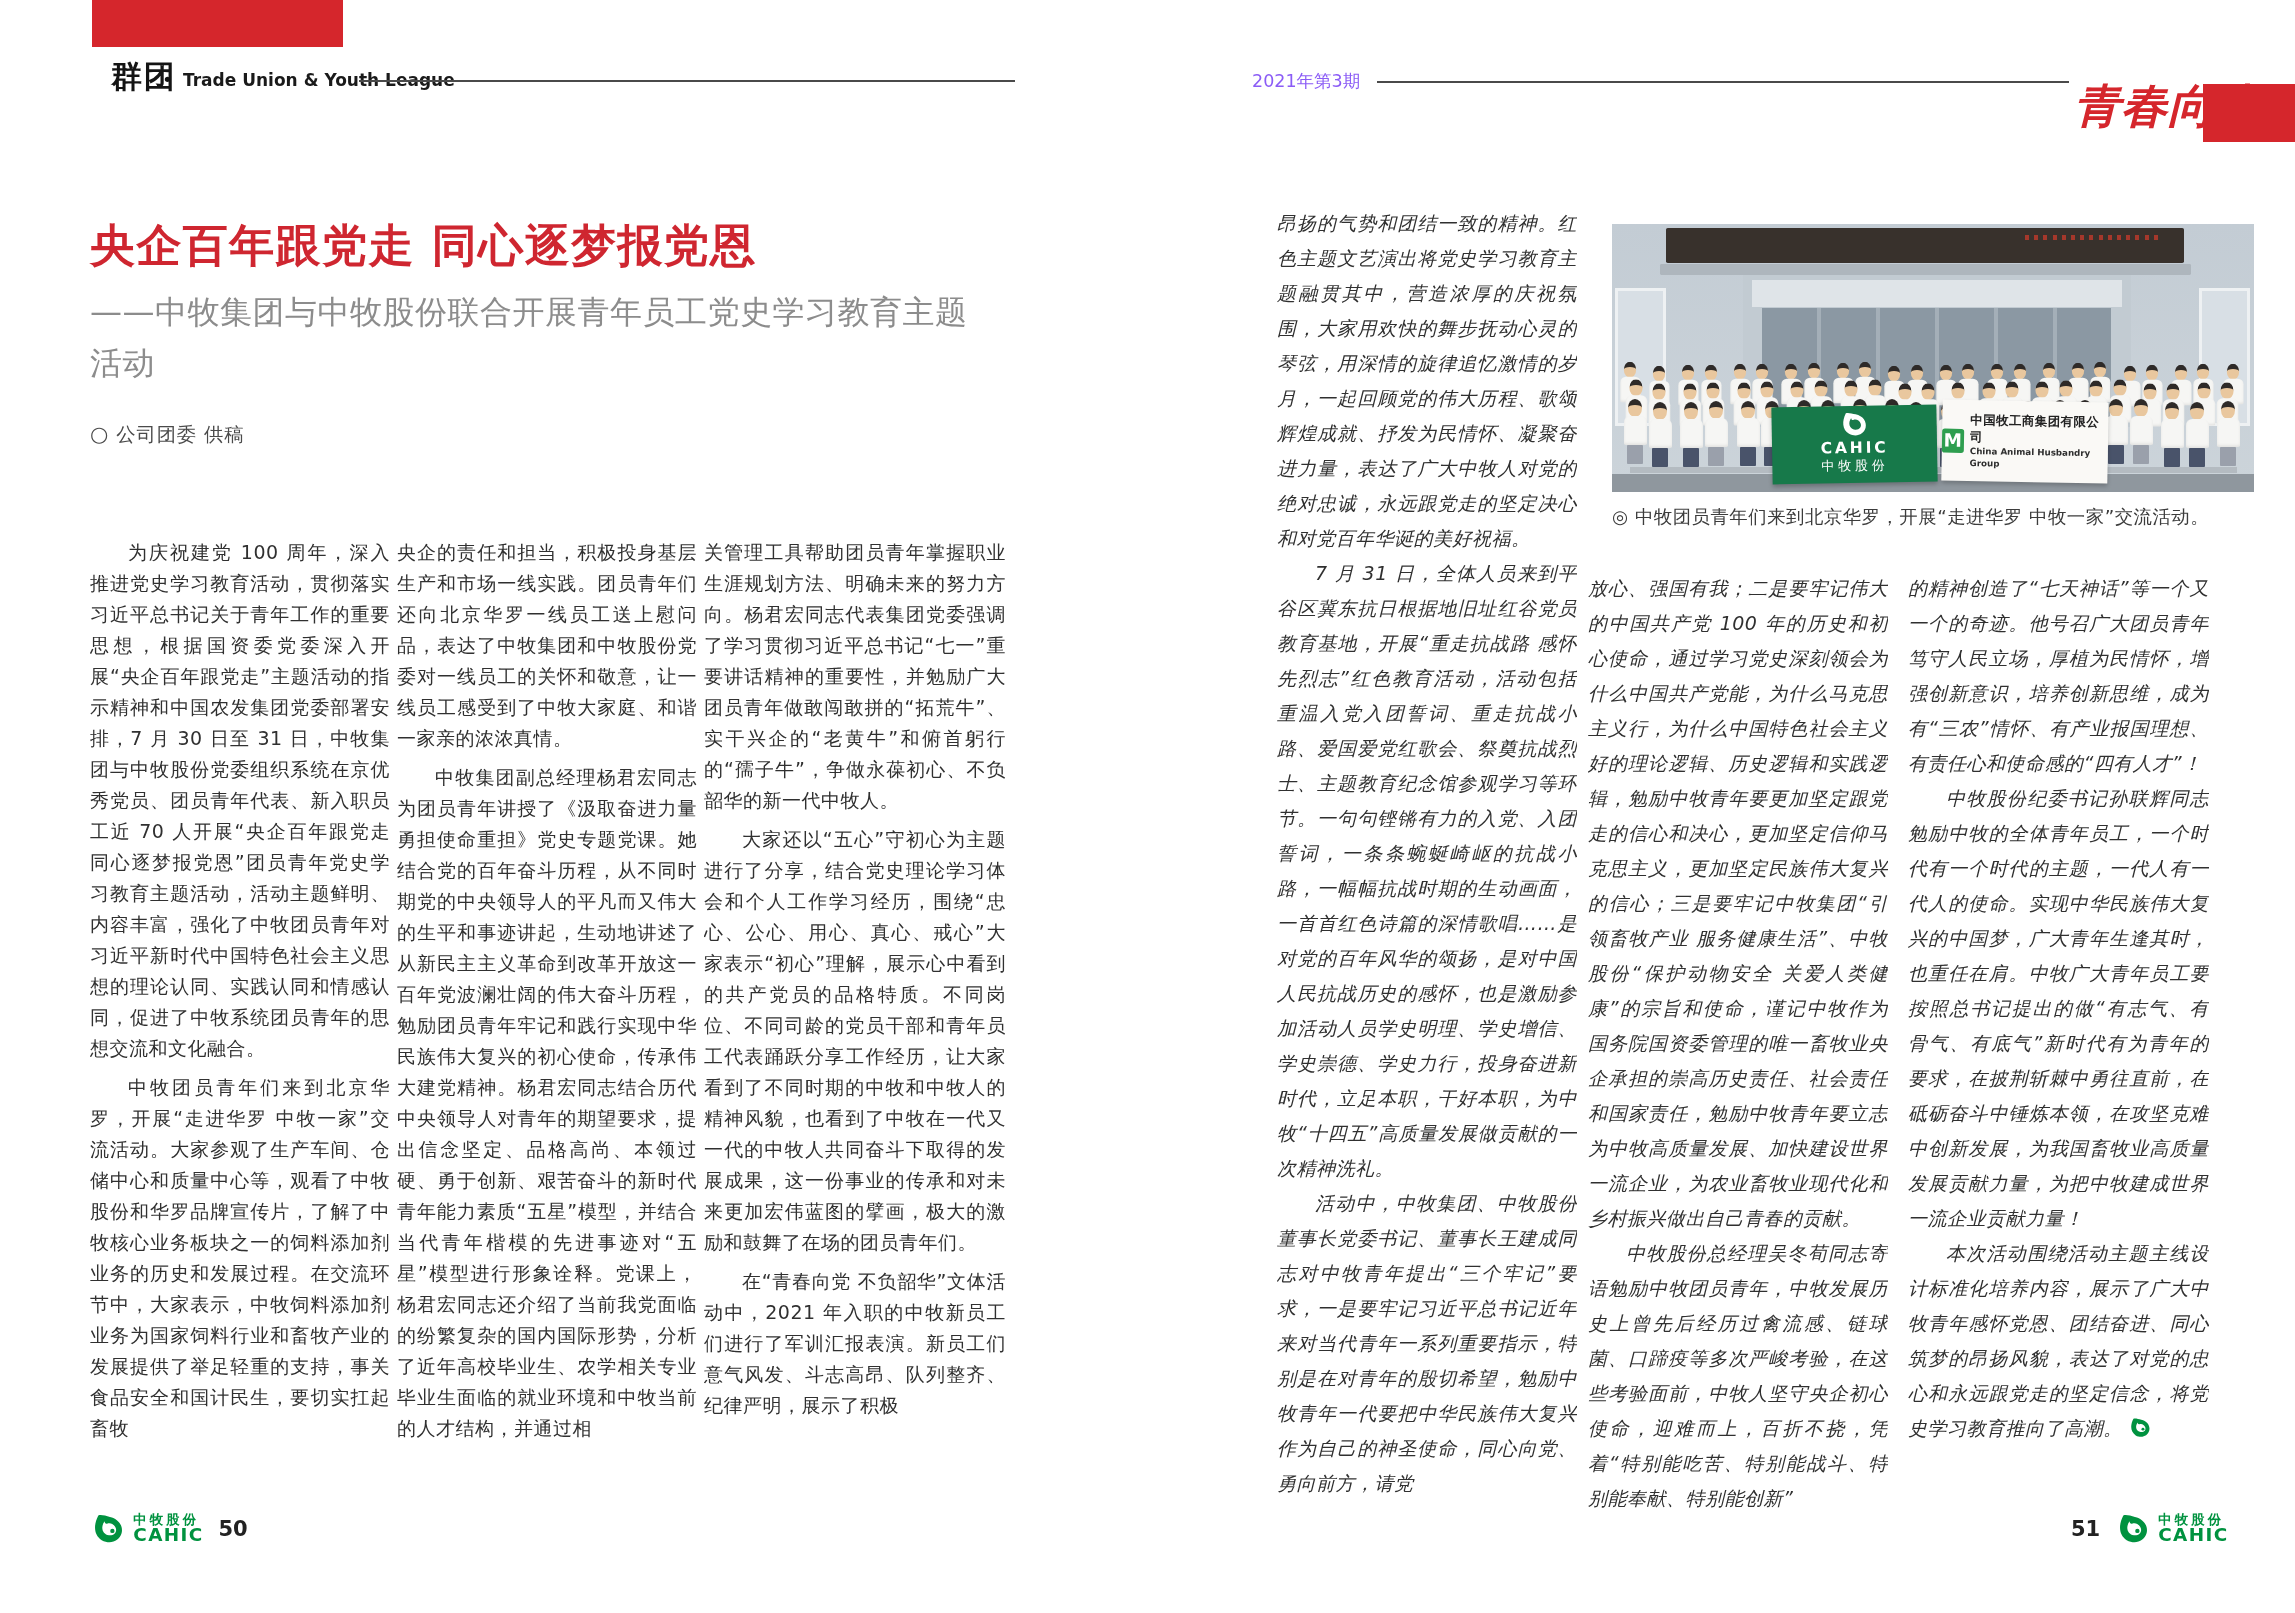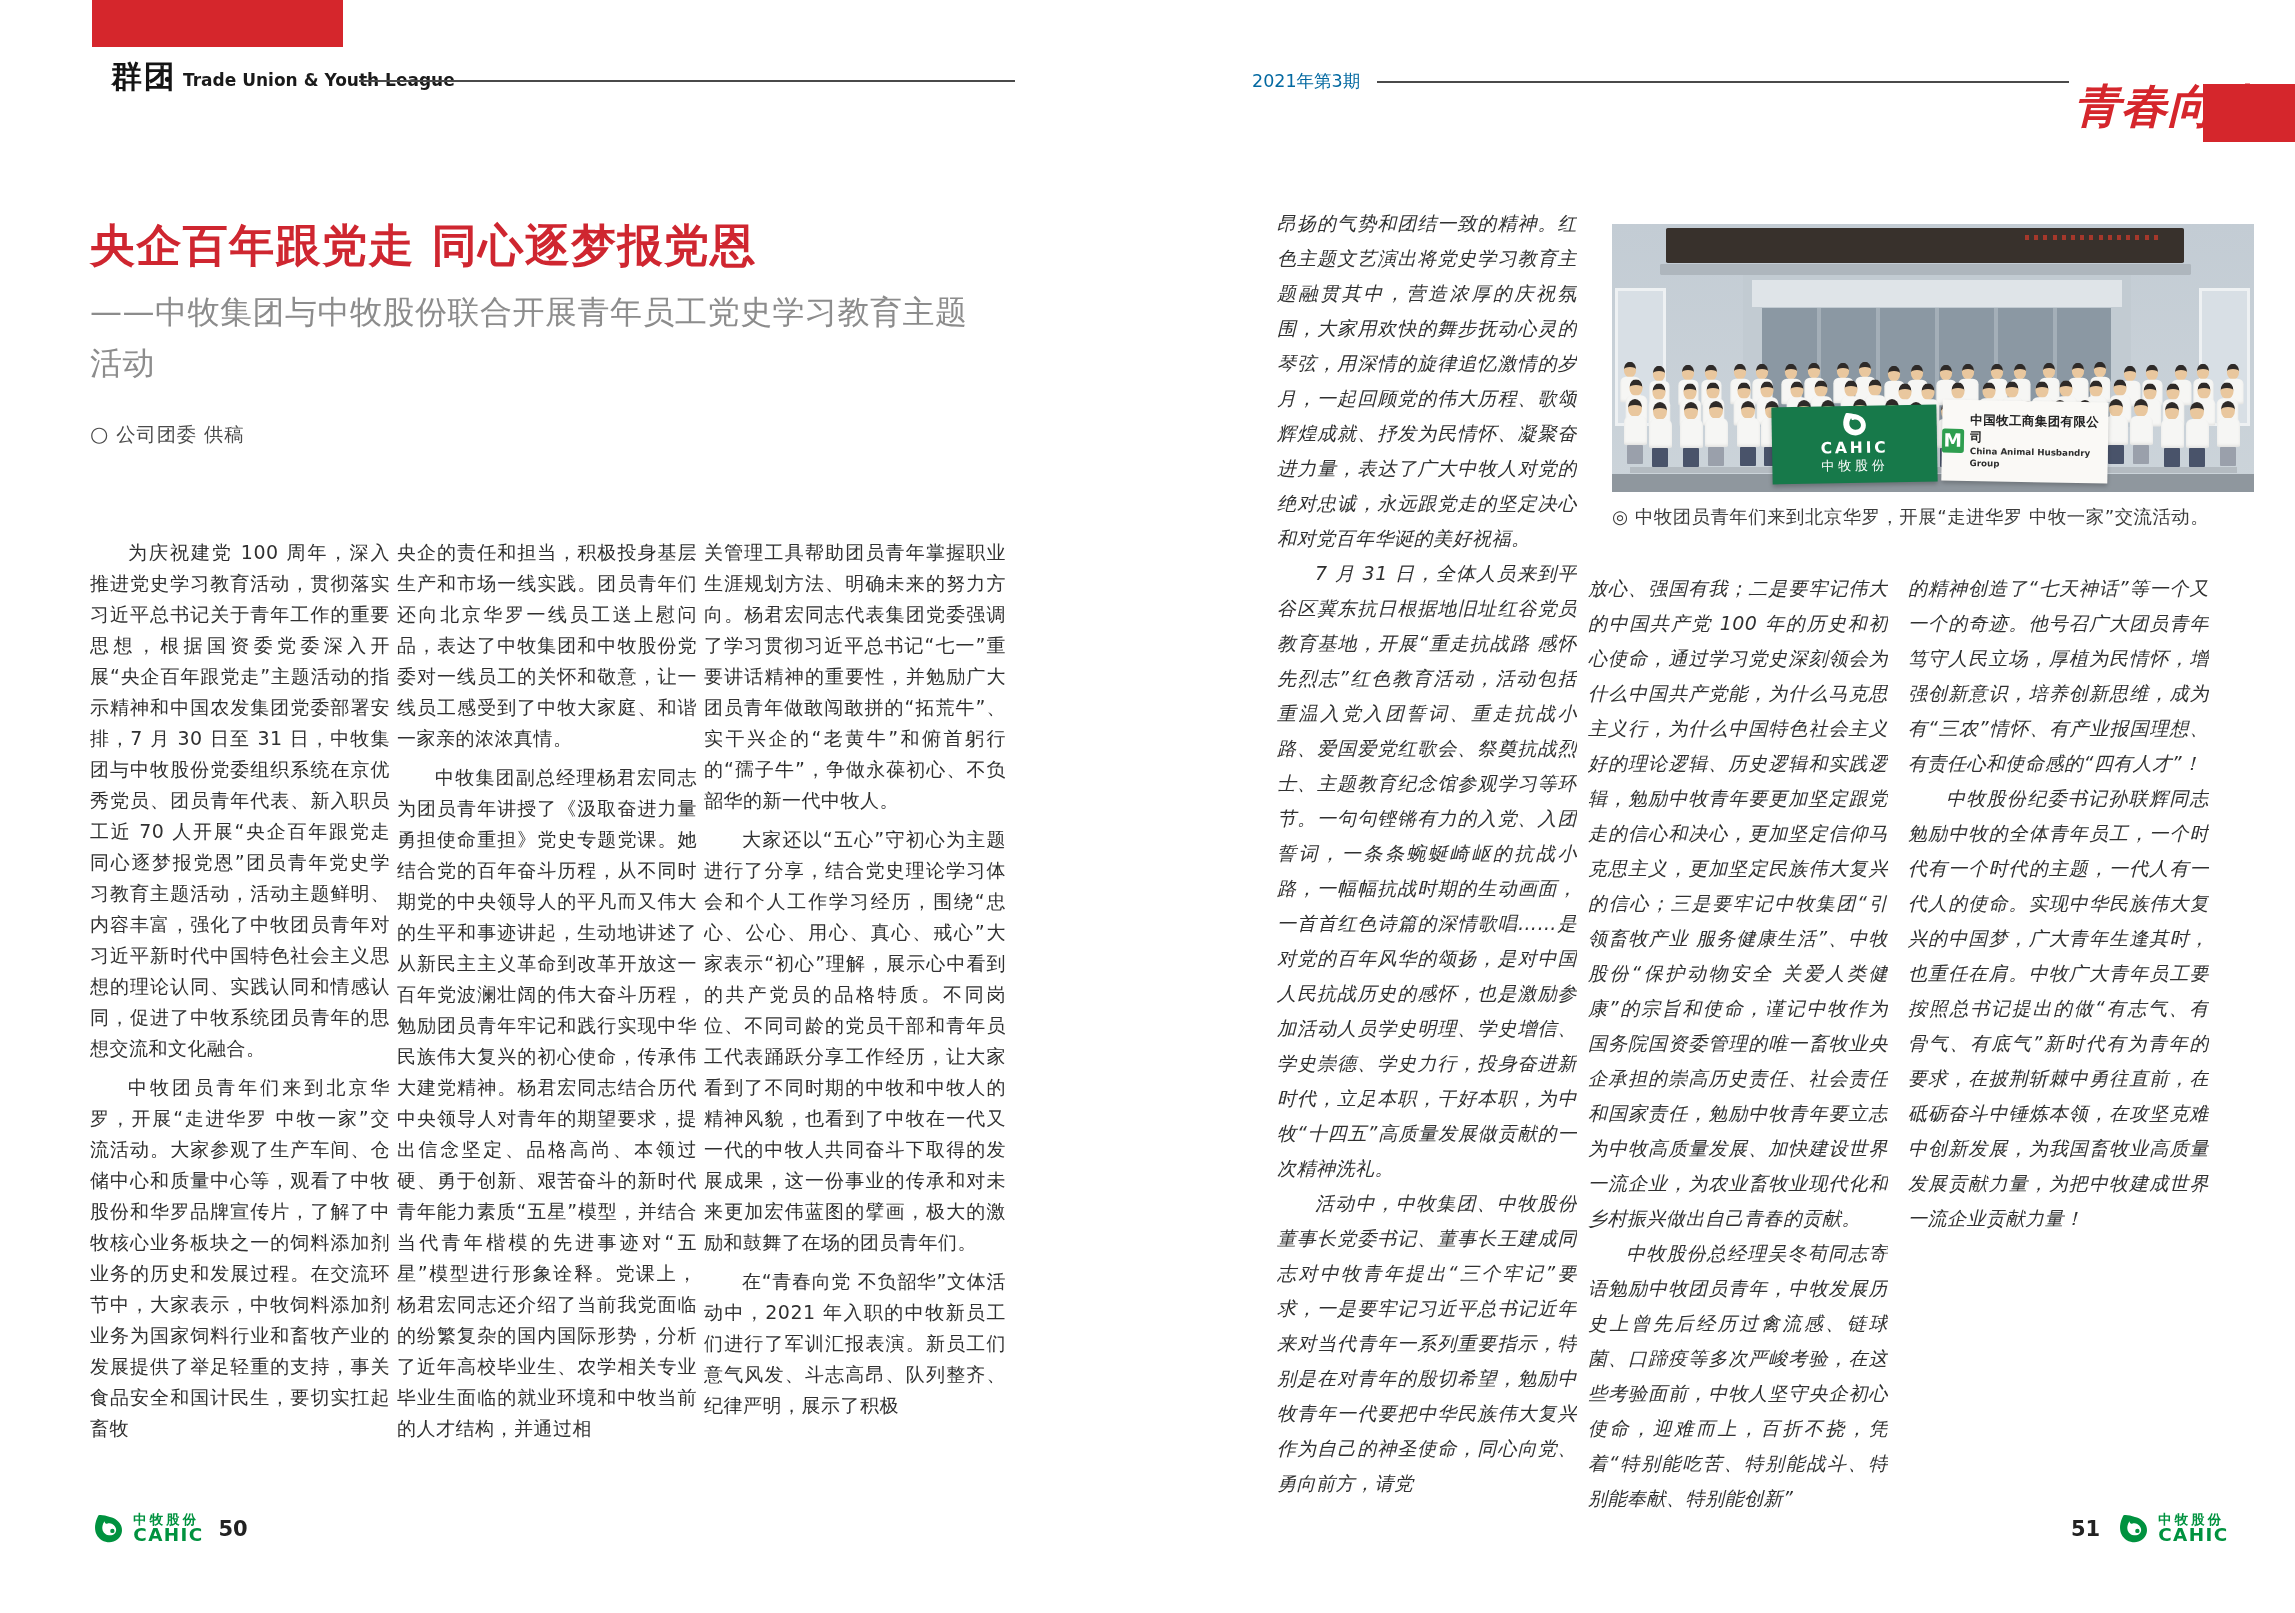--- a/index.html
+++ b/index.html
@@ -4,21 +4,21 @@
 <style>
   html,body{margin:0;padding:0;background:#ffffff;}
   body{width:2295px;height:1613px;position:relative;overflow:hidden;
        font-family:"DejaVu Sans","Liberation Sans",sans-serif;color:#2e2e2e;}
   .abs{position:absolute;}
   
   .redbox{background:#d5262c;}
   .sec-cn{font-size:31px;font-weight:800;color:#141414;letter-spacing:1.8px;margin-left:20px;}
   .sec-en{font-size:17px;font-weight:600;color:#1a1a1a;}
   .hline{height:1.8px;background:#4a4a4a;}
-  .issue{font-size:17.5px;color:#0369a1;}
+  .issue{font-size:17.5px;color:#8b5cf6;}
   .right-label{font-size:46px;font-weight:800;font-style:italic;color:#d5262c;letter-spacing:0.9px;}
   
   .title{font-size:45px;font-weight:800;color:#cf2630;letter-spacing:1.4px;white-space:nowrap;}
   .subtitle{font-size:32px;color:#8c8c8c;line-height:51px;letter-spacing:0.5px;}
   .byline{font-size:19.3px;color:#4a4a4a;letter-spacing:0.9px;}
   .byline .circ{font-size:21px;}
   
   .col{font-size:19px;text-align:justify;color:#303030;overflow:hidden;letter-spacing:0.5px;}
   .col p{margin:0;text-indent:2em;}
   .col p.noindent{text-indent:0;}
@@ -448,20 +448,25 @@
     <p>7 月 31 日，全体人员来到平谷区冀东抗日根据地旧址红谷党员教育基地，开展“重走抗战路 感怀先烈志”红色教育活动，活动包括重温入党入团誓词、重走抗战小路、爱国爱党红歌会、祭奠抗战烈士、主题教育纪念馆参观学习等环节。一句句铿锵有力的入党、入团誓词，一条条蜿蜒崎岖的抗战小路，一幅幅抗战时期的生动画面，一首首红色诗篇的深情歌唱……是对党的百年风华的颂扬，是对中国人民抗战历史的感怀，也是激励参加活动人员学史明理、学史增信、学史崇德、学史力行，投身奋进新时代，立足本职，干好本职，为中牧“十四五”高质量发展做贡献的一次精神洗礼。</p>
     <p>活动中，中牧集团、中牧股份董事长党委书记、董事长王建成同志对中牧青年提出“三个牢记”要求，一是要牢记习近平总书记近年来对当代青年一系列重要指示，特别是在对青年的殷切希望，勉励中牧青年一代要把中华民族伟大复兴作为自己的神圣使命，同心向党、勇向前方，请党</p>
   </div>
 <div class="abs col lh77" style="left:1588px;top:571px;width:300px;height:970px;">
     <p class="noindent">放心、强国有我；二是要牢记伟大的中国共产党 100 年的历史和初心使命，通过学习党史深刻领会为什么中国共产党能，为什么马克思主义行，为什么中国特色社会主义好的理论逻辑、历史逻辑和实践逻辑，勉励中牧青年要更加坚定跟党走的信心和决心，更加坚定信仰马克思主义，更加坚定民族伟大复兴的信心；三是要牢记中牧集团“引领畜牧产业 服务健康生活”、中牧股份“保护动物安全 关爱人类健康”的宗旨和使命，谨记中牧作为国务院国资委管理的唯一畜牧业央企承担的崇高历史责任、社会责任和国家责任，勉励中牧青年要立志为中牧高质量发展、加快建设世界一流企业，为农业畜牧业现代化和乡村振兴做出自己青春的贡献。</p>
     <p>中牧股份总经理吴冬荀同志寄语勉励中牧团员青年，中牧发展历史上曾先后经历过禽流感、链球菌、口蹄疫等多次严峻考验，在这些考验面前，中牧人坚守央企初心使命，迎难而上，百折不挠，凭着“特别能吃苦、特别能战斗、特别能奉献、特别能创新”</p>
   </div>
 <div class="abs col lh77" style="left:1908px;top:571px;width:301px;height:970px;">
     <p class="noindent">的精神创造了“七天神话”等一个又一个的奇迹。他号召广大团员青年笃守人民立场，厚植为民情怀，增强创新意识，培养创新思维，成为有“三农”情怀、有产业报国理想、有责任心和使命感的“四有人才”！</p>
     <p>中牧股份纪委书记孙联辉同志勉励中牧的全体青年员工，一个时代有一个时代的主题，一代人有一代人的使命。实现中华民族伟大复兴的中国梦，广大青年生逢其时，也重任在肩。中牧广大青年员工要按照总书记提出的做“有志气、有骨气、有底气”新时代有为青年的要求，在披荆斩棘中勇往直前，在砥砺奋斗中锤炼本领，在攻坚克难中创新发展，为我国畜牧业高质量发展贡献力量，为把中牧建成世界一流企业贡献力量！</p>
+    <p>本次活动围绕活动主题主线设计标准化培养内容，展示了广大中牧青年感怀党恩、团结奋进、同心筑梦的昂扬风貌，表达了对党的忠心和永远跟党走的坚定信念，将党史学习教育推向了高潮。<svg class="leaf-inline" viewBox="0 0 64 64">
+    <path d="M12 5 C2 24 2 45 19 56 C37 66 55 58 60 42 C64 27 54 12 36 8 C27 6 18 3 12 5 Z" fill="#00923f"></path>
+    <path d="M25 17 C16 29 20 44 34 46 C45 47 51 39 48 31 C45 23 37 19 30 22 C27 23 25 20 25 17 Z" fill="#ffffff"></path>
+    <circle cx="41" cy="37" r="4.5" fill="#00923f"></circle>
+  </svg></p>
   </div>
 
 <div class="abs footer" style="left:2071px;top:1513px;">
   <span class="pagenum" style="margin-right:7.4px;">51</span>
   <svg class="logo-mark" viewBox="0 0 64 64">
     <path d="M12 5 C2 24 2 45 19 56 C37 66 55 58 60 42 C64 27 54 12 36 8 C27 6 18 3 12 5 Z" fill="#00923f"></path>
     <path d="M25 17 C16 29 20 44 34 46 C45 47 51 39 48 31 C45 23 37 19 30 22 C27 23 25 20 25 17 Z" fill="#ffffff"></path>
     <circle cx="41" cy="37" r="4.5" fill="#00923f"></circle>
   </svg>
   <div class="logo-txt">

